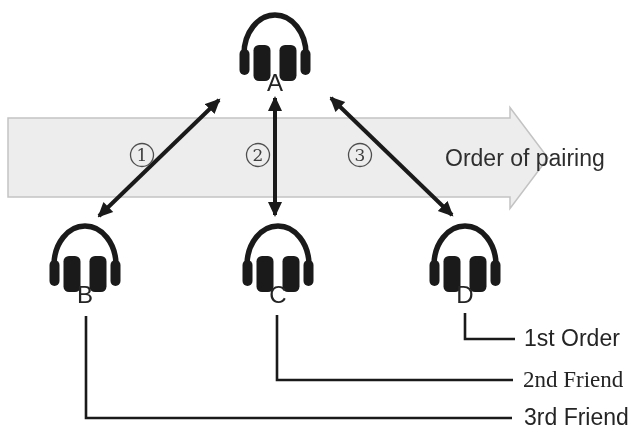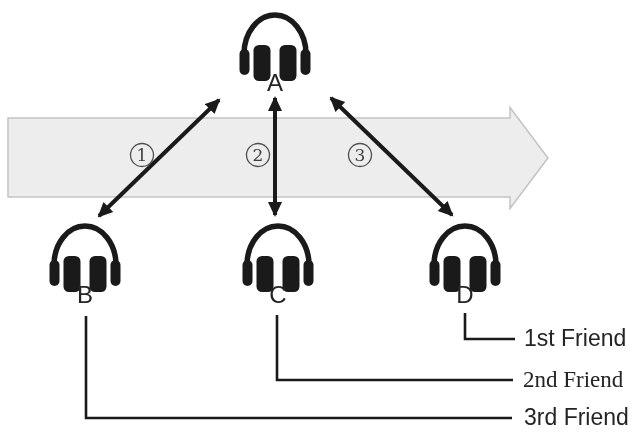--- a/index.html
+++ b/index.html
@@ -68,18 +68,19 @@
     <use href="#hp" x="47" y="223"></use>
     <use href="#hp" x="240" y="223"></use>
     <use href="#hp" x="427" y="223"></use>
   </svg>
 
   <div class="txt device-label" style="left:237px; top:71px;">A</div>
   <div class="txt device-label" style="left:47px; top:283px;">B</div>
   <div class="txt device-label" style="left:240px; top:283px;">C</div>
   <div class="txt device-label" style="left:427px; top:283px;">D</div>
 
+  <div class="txt order-label" style="left:445px; top:146px;">Order of pairing</div>
 
-  <div class="txt friend-label" style="left:524px; top:326px;">1st Friend</div>
+  <div class="txt friend-label" style="left:524px; top:326px;">1st Order</div>
   <div class="txt friend-label" style="left:523px; top:367px;font-family:Liberation Serif, serif;">2nd Friend</div>
   <div class="txt friend-label" style="left:524px; top:405px;">3rd Friend</div>
 
 </div>
 
 </body></html>

